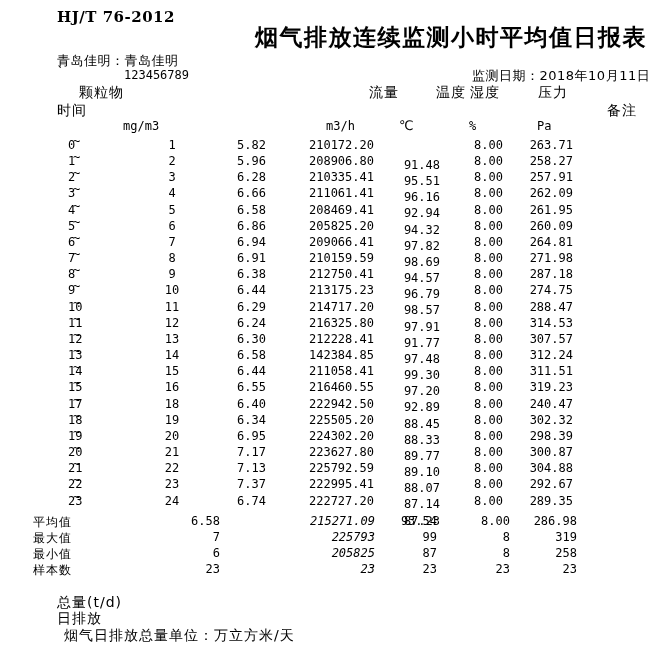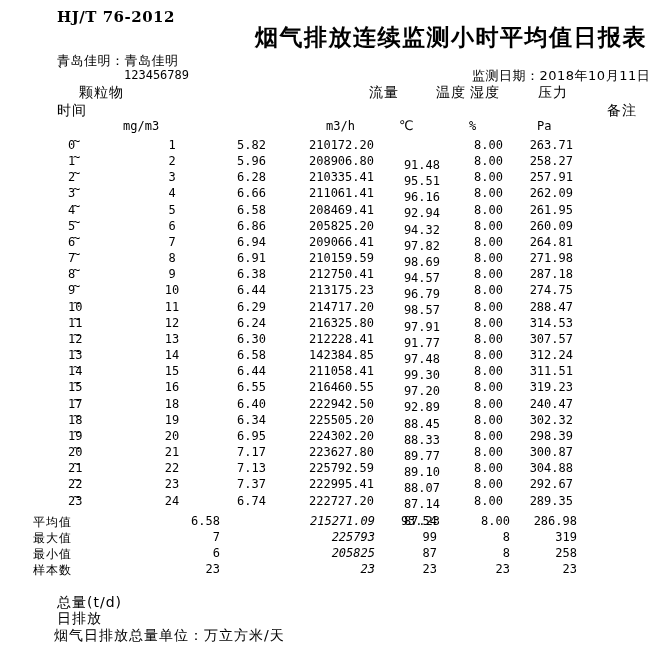--- a/index.html
+++ b/index.html
@@ -42,21 +42,21 @@
   .tilde{position:relative;top:-4px;margin-left:5px;display:inline-block;}
   .t1n{display:inline-block;}
   .s-label{left:33px;font-size:12px;letter-spacing:1px;}
   .s-pm{left:160px;width:60px;text-align:right;}
   .s-flow{left:290px;width:85px;text-align:right;font-style:italic;}
   .s-temp{left:382px;width:55px;text-align:right;}
   .s-hum{left:455px;width:55px;text-align:right;}
   .s-pres{left:512px;width:65px;text-align:right;}
   .daily1{left:33px;top:610px;}
   .daily2{left:33px;top:594px;}
-  .footer-note{left:30px;top:627px;}
+  .footer-note{left:40px;top:627px;}
 </style>
 </head>
 <body>
 
 <div class="abs standard">HJ/T 76-2012</div>
 <div class="abs title">烟气排放连续监测小时平均值日报表</div>
 
 <div class="abs plant-line cjk13"><span>青岛佳明：</span><span>青岛佳明</span></div>
 <div class="abs tick">`</div>
 <div class="abs plant-code num">123456789</div>

